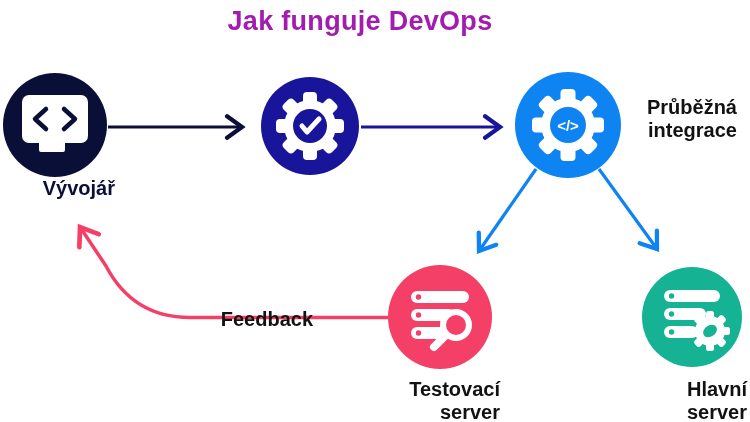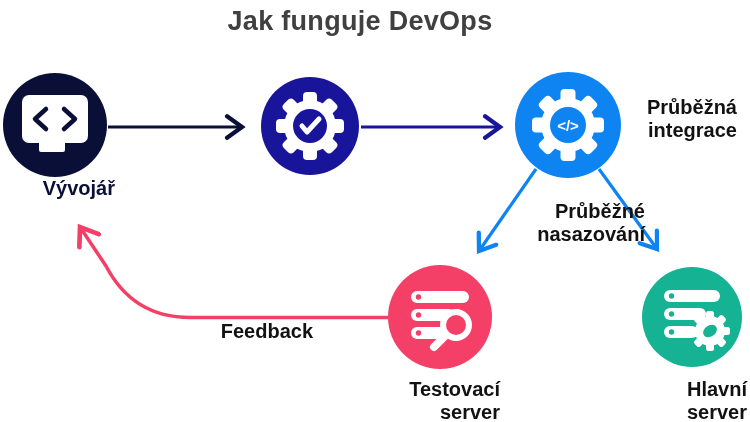--- a/index.html
+++ b/index.html
@@ -2,42 +2,42 @@
 <html><head>
 <meta charset="utf-8">
 <style>
   html,body{margin:0;padding:0;background:#ffffff;}
   #canvas{
     position:relative;width:750px;height:422px;background:#ffffff;overflow:hidden;
     font-family:"Liberation Sans", sans-serif;
   }
   .title{
     position:absolute;left:0;top:6px;width:720px;text-align:center;
-    font-size:27px;font-weight:700;color:#404040;letter-spacing:.3px;
+    font-size:27px;font-weight:700;color:#a21caf;letter-spacing:.3px;
   }
   .node{
     position:absolute;border-radius:50%;
     display:flex;align-items:center;justify-content:center;
   }
   .node-developer{left:3px;top:73px;width:104px;height:104px;background:#0a0f38;}
   .node-control{left:261px;top:77px;width:98px;height:98px;background:#18159a;}
   .node-integration{left:515px;top:72px;width:106px;height:106px;background:#0d84f2;}
   .node-testing{left:388px;top:265px;width:104px;height:104px;background:#f43f66;}
   .node-main{left:642px;top:267px;width:100px;height:100px;background:#16b294;}
   .lbl{
     position:absolute;text-align:right;font-size:20px;font-weight:700;
     color:#121212;line-height:1.17;
   }
   .lbl-developer{left:-5px;top:177px;width:120px;color:#0a0f38;}
   .lbl-control{left:250px;top:179px;width:120px;}
   .lbl-integration{left:627px;top:96px;width:110px;}
   .lbl-deployment{left:485px;top:200px;width:160px;}
   .lbl-testing{left:380px;top:378px;width:120px;}
   .lbl-main{left:637px;top:378px;width:110px;}
-  .lbl-feedback{left:193px;top:320px;width:120px;}
+  .lbl-feedback{left:193px;top:308px;width:120px;}
   #arrows{position:absolute;left:0;top:0;}
 </style>
 </head>
 <body>
 
 <div id="canvas">
 
   <div class="title">Jak funguje DevOps</div>
 
   <svg id="arrows" width="750" height="422" viewBox="0 0 750 422">
@@ -109,21 +109,20 @@
           <rect x="-7.5" y="-36" width="15" height="15" rx="4" transform="rotate(315)"></rect>
         </g>
         <circle r="27" fill="#ffffff"></circle>
         <circle r="18" fill="#0d84f2"></circle>
         <text x="0" y="5.5" text-anchor="middle" fill="#ffffff" font-family="Liberation Sans, sans-serif" font-size="15" font-weight="700">&lt;/&gt;</text>
       </g>
     </svg>
   </div>
   <div class="lbl lbl-integration">Průběžná integrace</div>
 
-  <div class="lbl lbl-deployment">Průběžné nasazování</div>
 
   <div class="node node-testing">
     <svg width="104" height="104" viewBox="0 0 104 104">
       <g transform="translate(52,52)">
         <g>
           <rect x="-29" y="-26" width="58" height="12" rx="6" fill="#ffffff"></rect>
           <circle cx="-21.5" cy="-20" r="2.7" fill="#f43f66"></circle>
           <rect x="-29" y="-8" width="44" height="12" rx="6" fill="#ffffff"></rect>
           <circle cx="-21.5" cy="-2" r="2.7" fill="#f43f66"></circle>
           <rect x="-29" y="10" width="40" height="12" rx="6" fill="#ffffff"></rect>

